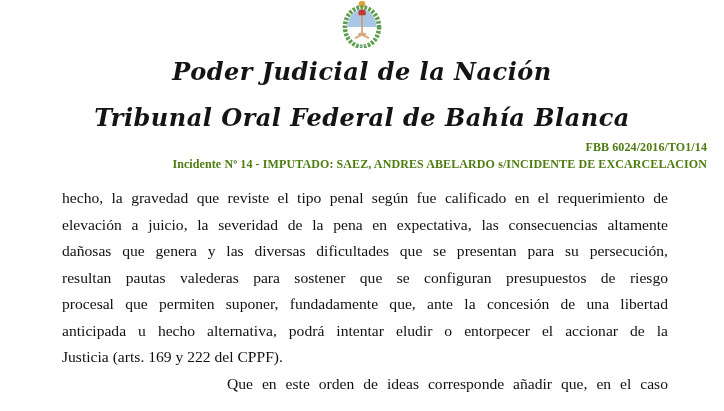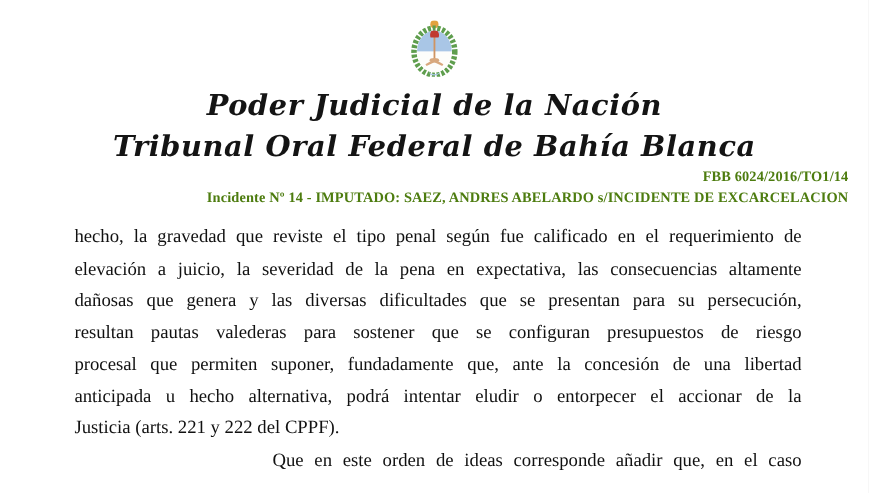--- a/index.html
+++ b/index.html
@@ -5,34 +5,34 @@
   html,body { margin:0; padding:0; background:#e8e8e8; }
   .page {
     position:relative;
     width:724px; height:411px;
     margin:0 auto;
     background:#ffffff;
     overflow:hidden;
     font-family:"Liberation Serif", serif;
     color:#1b1b1b;
   }
-  .header { text-align:center; padding-top:17px; }
+  .header { text-align:center; padding-top:1px; }
   .emblem-wrap { width:54px; height:47px; margin:0 auto; }
   .emblem-wrap svg { display:block; }
   .doc-title {
     font-family:"DejaVu Serif", serif;
     font-style:italic;
     font-weight:bold;
     font-size:24px;
     line-height:30px;
     letter-spacing:0.5px;
     color:#141414;
   }
   .doc-title.line1 { margin-top:9px; }
-  .doc-title.line2 { margin-top:4px; }
+  .doc-title.line2 { margin-top:16px; }
   .case-info {
     position:absolute;
     top:139px; right:17px; left:60px;
     text-align:right;
     font-weight:bold;
     font-size:12px;
     line-height:16.5px;
     color:#4d7c0f;
     letter-spacing:0.1px;
   }
@@ -89,17 +89,17 @@
     <div>Incidente Nº 14 - IMPUTADO: SAEZ, ANDRES ABELARDO s/INCIDENTE DE EXCARCELACION</div>
   </div>
 
   <div class="doc-body">
       <div class="body-line justified">hecho, la gravedad que reviste el tipo penal según fue calificado en el requerimiento de</div>
       <div class="body-line justified">elevación a juicio, la severidad de la pena en expectativa, las consecuencias altamente</div>
       <div class="body-line justified">dañosas que genera y las diversas dificultades que se presentan para su persecución,</div>
       <div class="body-line justified">resultan pautas valederas para sostener que se configuran presupuestos de riesgo</div>
       <div class="body-line justified">procesal que permiten suponer, fundadamente que, ante la concesión de una libertad</div>
       <div class="body-line justified">anticipada u hecho alternativa, podrá intentar eludir o entorpecer el accionar de la</div>
-      <div class="body-line">Justicia (arts. 221 y 222 del CPPF).</div>
+      <div class="body-line">Justicia (arts. 169 y 222 del CPPF).</div>
       <div class="body-line first-line justified">Que en este orden de ideas corresponde añadir que, en el caso</div>
     </div>
 
 </div>
 
 </body></html>

